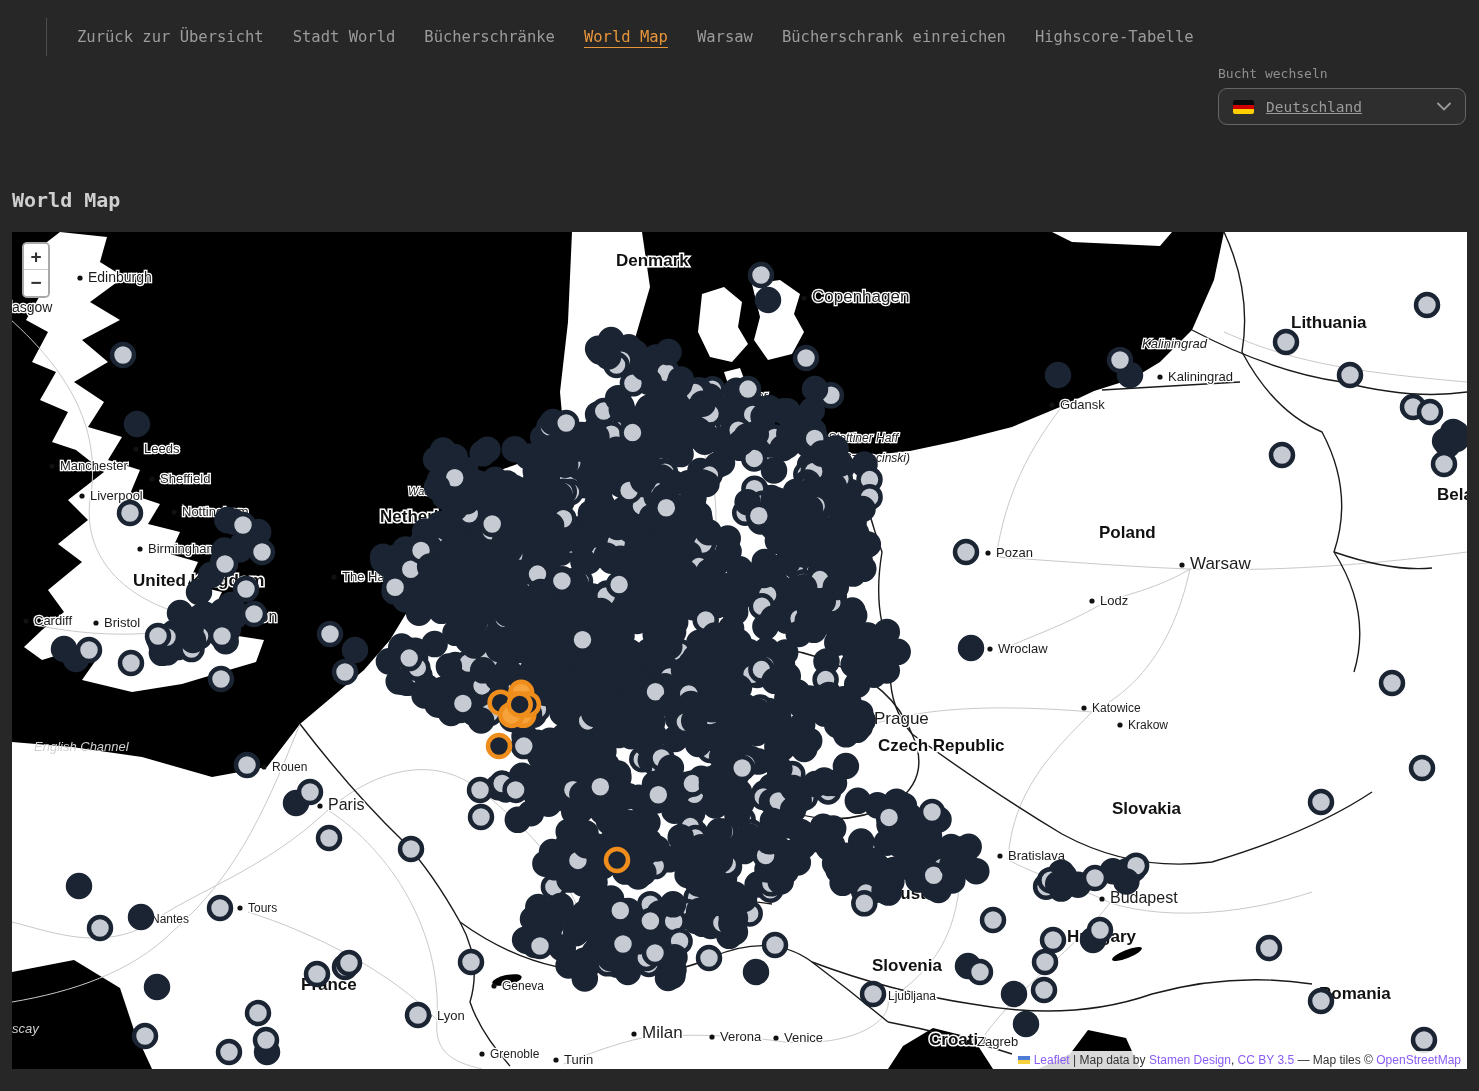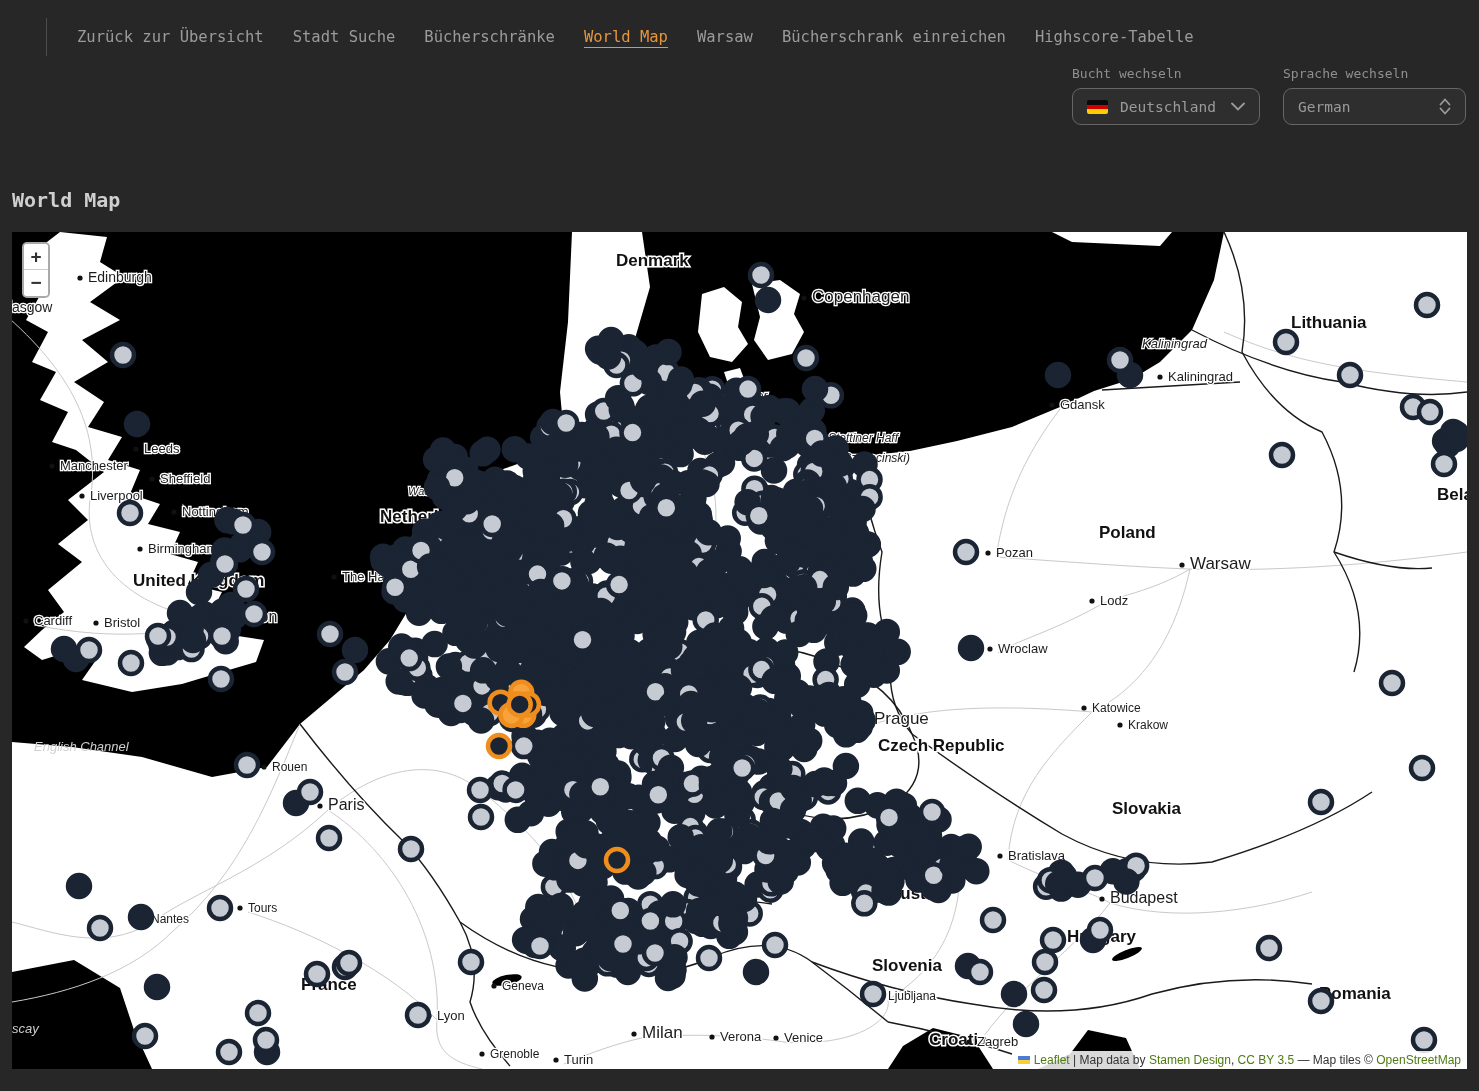--- a/index.html
+++ b/index.html
@@ -19,21 +19,21 @@
   .nav { display:flex; gap:29px; align-items:center; }
   .nav a { text-decoration:none; color:#9b9b9b; font-size:15.5px; white-space:nowrap; }
   .nav a.active { color:#e8953a; text-decoration:underline; text-underline-offset:5px; }
 
   .controls { position:absolute; top:66px; right:13px; display:flex; gap:23px; }
   .control-group label { display:block; color:#8f8f8f; font-size:13px; margin-bottom:7px; }
   .select { height:37px; background:#2e2e2e; border:1px solid #666666; border-radius:9px;
     display:flex; align-items:center; padding:0 14px; color:#9b9b9b; font-size:14.5px;
     cursor:pointer; }
   .select .grow { flex:1; }
-  .sel-country { width:188px; }
+  .sel-country { width:248px;text-decoration:underline; }
   .sel-lang { width:183px; }
   .flag-de { width:21px; height:14px; border-radius:2px; margin-right:12px; flex:none;
     background:linear-gradient(#0a0a0a 0 33%, #d00000 33% 66%, #ffce00 66% 100%); }
   .chev { flex:none; display:flex; flex-direction:column; align-items:center; gap:1px; }
   .chev svg { display:block; }
 
   
   .page-title { color:#cfcfcf; font-size:20px; font-weight:bold; margin:0 0 20px 12px; }
 
   
@@ -44,71 +44,57 @@
   .zoom-ctl { position:absolute; top:10px; left:10px; width:28px; border:2px solid rgba(140,140,140,.75);
     border-radius:5px; overflow:hidden; background:#fff; z-index:5; }
   .zoom-btn { display:block; width:100%; height:26px; background:#fff; color:#333;
     font-family:"Liberation Sans",sans-serif; font-size:19px; font-weight:bold; line-height:26px;
     text-align:center; cursor:pointer; user-select:none; }
   .zoom-btn:first-child { border-bottom:1px solid #ccc; }
 
   .attribution { position:absolute; right:0; bottom:0; background:rgba(255,255,255,.85);
     font-family:"Liberation Sans",sans-serif; font-size:12px; color:#333; padding:2px 6px;
     white-space:pre; z-index:5; display:flex; align-items:center; }
-  .attribution a { color:#4d7c0f; text-decoration:none; }
+  .attribution a { color:#8b5cf6; text-decoration:none; }
   .flag-ua { display:inline-block; width:12px; height:8px; margin-right:4px;
     background:linear-gradient(#4D7CD6 0 50%, #F4D03F 50% 100%); }
 
   
   text { font-family:"Liberation Sans",sans-serif; }
   .lbl-country { font-weight:bold; fill:#111; paint-order:stroke; stroke:#fff; stroke-width:3px; }
   .lbl-city   { fill:#1c1c1c; paint-order:stroke; stroke:#fff; stroke-width:2.6px; }
   .lbl-water-light { font-style:italic; fill:#cfcfcf; }
   .lbl-water-dark  { font-style:italic; fill:#222; paint-order:stroke; stroke:#fff; stroke-width:2.4px; }
 </style>
 </head>
 <body>
 
 <div class="header">
   <div class="topbar">
     <div class="divider"></div>
     <nav class="nav" id="main-nav">
         <a href="#" class="">Zurück zur Übersicht</a>
-        <a href="#" class="">Stadt Suche</a>
+        <a href="#" class="">Stadt World</a>
         <a href="#" class="">Bücherschränke</a>
         <a href="#" class="active">World Map</a>
         <a href="#" class="">Warsaw</a>
         <a href="#" class="">Bücherschrank einreichen</a>
         <a href="#" class="">Highscore-Tabelle</a>
       </nav>
   </div>
 
   <div class="controls">
     <div class="control-group">
       <label>Bucht wechseln</label>
       <div class="select sel-country">
         <span class="flag-de"></span>
         <span class="grow">Deutschland</span>
         <span class="chev">
           <svg width="14" height="9" viewBox="0 0 14 9">
               <path d="M1 1.5 L7 7.5 L13 1.5" fill="none" stroke="#9b9b9b" stroke-width="1.8" stroke-linecap="round"></path>
-            </svg>
-        </span>
-      </div>
-    </div>
-    <div class="control-group">
-      <label>Sprache wechseln</label>
-      <div class="select sel-lang">
-        <span class="grow">German</span>
-        <span class="chev">
-          <svg width="12" height="8" viewBox="0 0 12 8">
-              <path d="M1.5 6.5 L6 1.5 L10.5 6.5" fill="none" stroke="#9b9b9b" stroke-width="1.8" stroke-linecap="round"></path>
-            </svg>
-          <svg width="12" height="8" viewBox="0 0 12 8">
-              <path d="M1.5 1.5 L6 6.5 L10.5 1.5" fill="none" stroke="#9b9b9b" stroke-width="1.8" stroke-linecap="round"></path>
             </svg>
         </span>
       </div>
     </div>
   </div>
 </div>
 
 <h1 class="page-title">World Map</h1>
 
 <div class="map-wrap">

